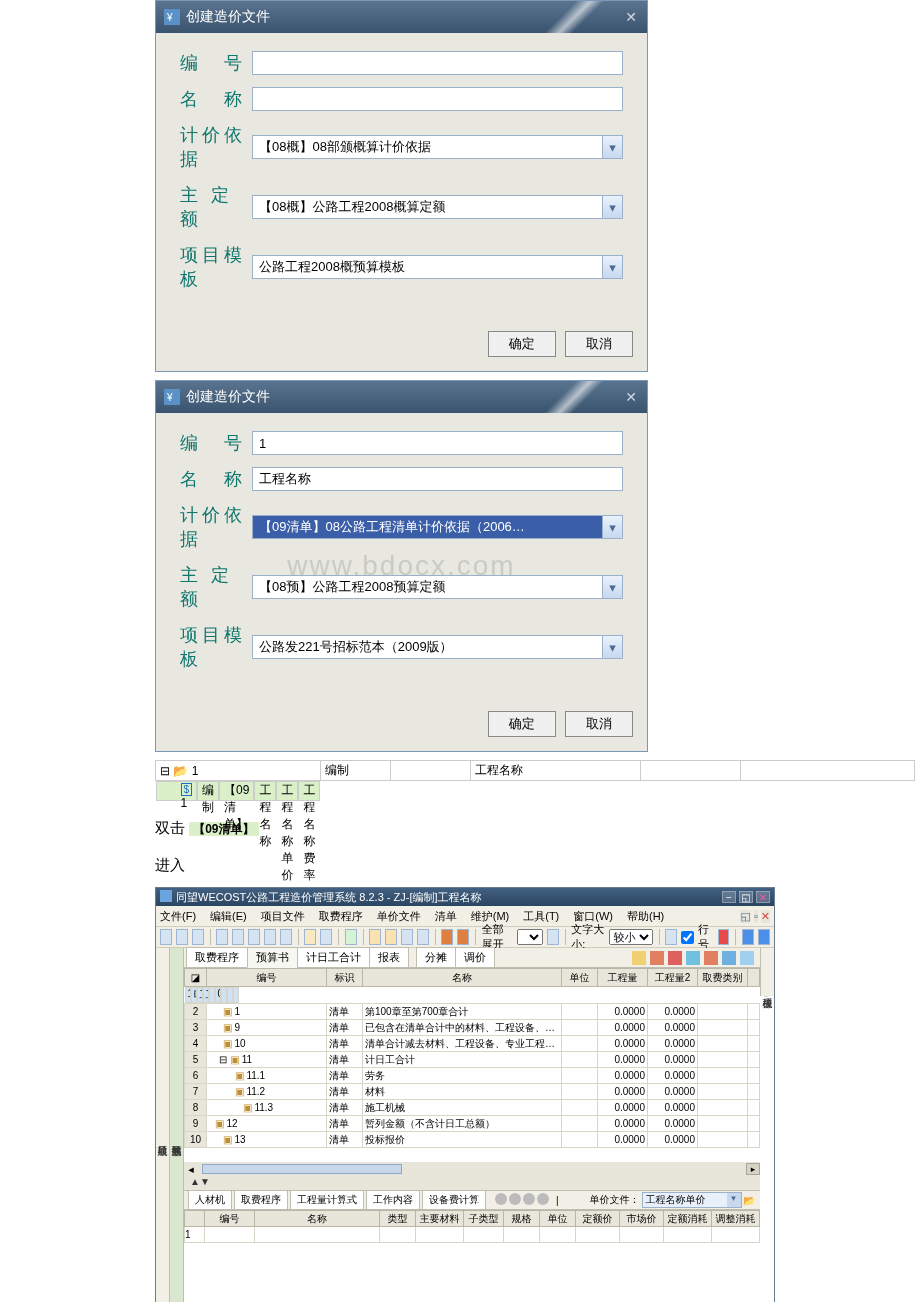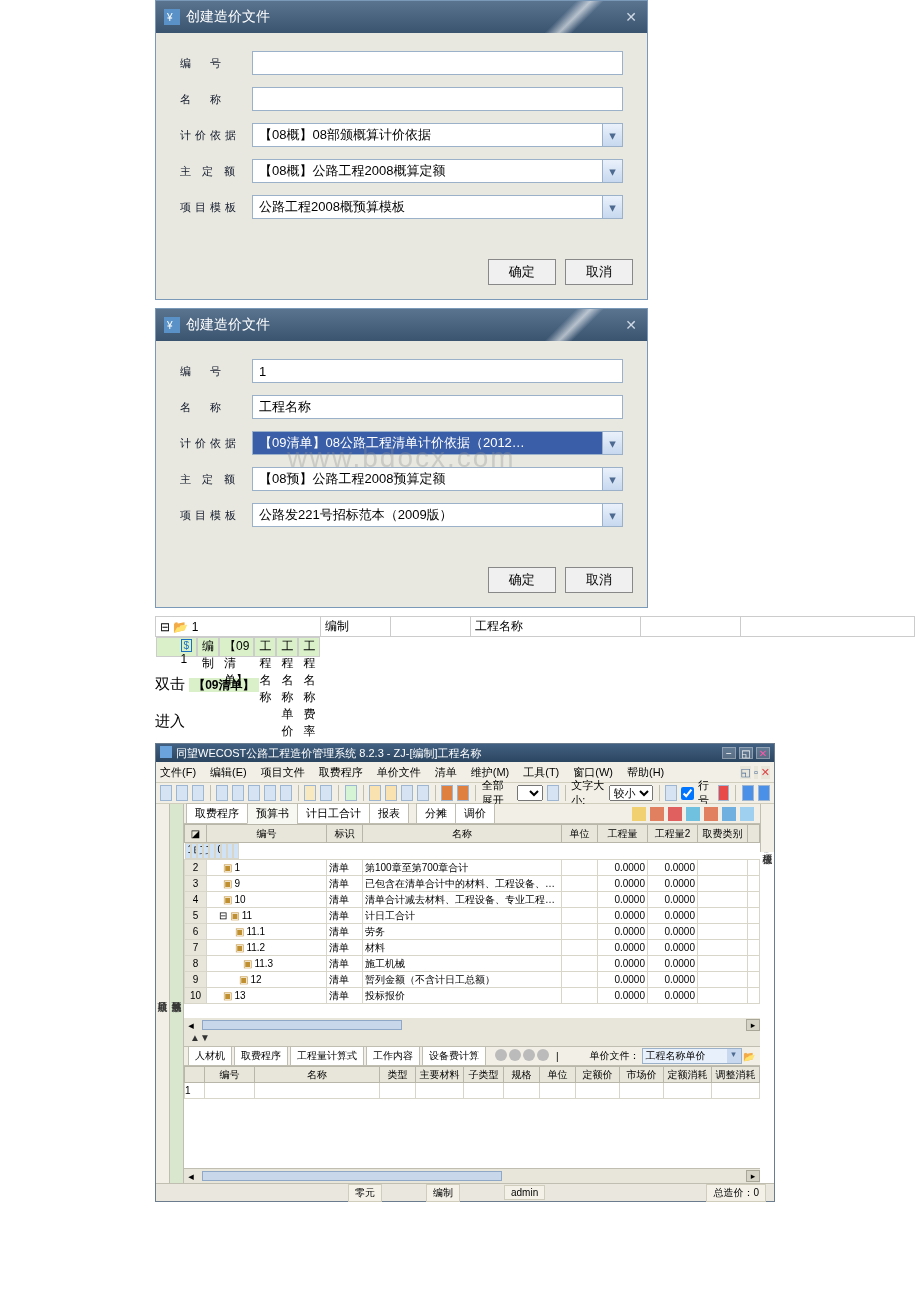--- a/index.html
+++ b/index.html
@@ -6,21 +6,21 @@
 body{background:#fff;width:920px;font-size:12px}
 
 
 .dlg{width:493px;margin-left:155px;border:1px solid #7a98b8;background:#e8e8e0;margin-bottom:8px}
 .dlg-title{height:32px;background:linear-gradient(180deg,#5a7490 0%,#3a5470 100%);color:#fff;display:flex;align-items:center;padding:0 8px;position:relative;font-size:14px}
 .dlg-title .icn{width:16px;height:16px;margin-right:6px;display:inline-block}
 .dlg-title .swoosh{position:absolute;right:30px;top:0;width:80px;height:32px;background:linear-gradient(135deg,transparent 35%,#fff 48%,transparent 60%);opacity:.6}
 .dlg-title .close{position:absolute;right:6px;top:6px;width:20px;height:20px;color:#cfd8e4;text-align:center;line-height:20px;cursor:pointer;font-size:14px}
 .dlg-body{padding:18px 24px}
 .fld{display:flex;align-items:center;margin-bottom:12px}
-.fld label{width:72px;letter-spacing:4px;font-size:11px;color:#0f172a}
+.fld label{width:72px;letter-spacing:4px;font-size:18px;color:#0f766e}
 .fld input,.fld .sel{flex:1;height:24px;border:1px solid #9bb0c9;background:#fff;padding:0 6px;font-size:13px}
 .sel{display:flex;align-items:center;position:relative}
 .sel .arr{position:absolute;right:0;top:0;width:20px;height:22px;background:linear-gradient(180deg,#eaf1fb,#c7d8ef);border-left:1px solid #9bb0c9;display:flex;align-items:center;justify-content:center;color:#4d6a91}
 .sel.hl{background:#3a5ea8;color:#fff}
 .dlg-foot{padding:10px 14px 14px;text-align:right}
 .dlg-foot button{width:68px;height:26px;margin-left:6px;background:#f0f0f0;border:1px solid #888;font-size:13px;cursor:pointer}
 
 
 .tree-block{width:760px;margin-left:155px;margin-top:4px;font-size:12px}
 .tree-block table{border-collapse:collapse;width:100%}
@@ -162,21 +162,21 @@
         <label>编　号</label>
       <input type="text" value="1" style="">
       </div>
     <div class="fld">
         <label>名　称</label>
       <input type="text" value="工程名称" style="">
       </div>
     <div class="fld">
         <label>计价依据</label>
       <div class="sel hl">
-          <span>【09清单】08公路工程清单计价依据（2012…</span>
+          <span>【09清单】08公路工程清单计价依据（2006…</span>
           <span class="arr">▾</span>
         </div>
       </div>
     <div class="fld">
         <label>主 定 额</label>
       <div class="sel">
           <span>【08预】公路工程2008预算定额</span>
           <span class="arr">▾</span>
         </div>
       </div>
@@ -423,21 +423,21 @@
                 <td>清单</td>
                 <td>施工机械</td>
                 <td></td>
                 <td class="num">0.0000</td>
                 <td class="num">0.0000</td>
                 <td></td>
                 <td></td>
               </tr>
           <tr>
                 <td class="rowno">9</td>
-                <td class="treecol" style="padding-left:32px"><span class="ico-pg">▣</span><span>12</span></td>
+                <td class="treecol" style="padding-left:8px"><span class="ico-pg">▣</span><span>12</span></td>
                 <td>清单</td>
                 <td>暂列金额（不含计日工总额）</td>
                 <td></td>
                 <td class="num">0.0000</td>
                 <td class="num">0.0000</td>
                 <td></td>
                 <td></td>
               </tr>
           <tr>
                 <td class="rowno">10</td>

